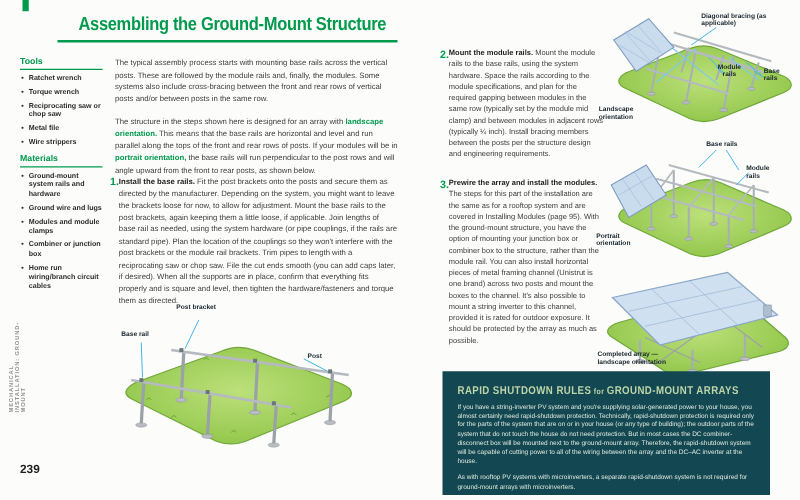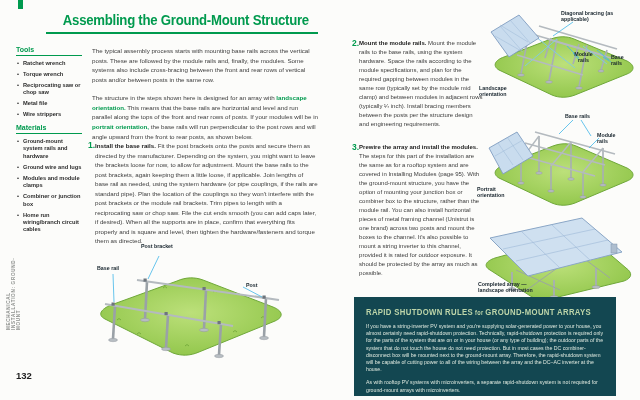--- a/index.html
+++ b/index.html
@@ -142,21 +142,21 @@
         <line x1="66" y1="16" x2="55" y2="39"></line>
           <line x1="20" y1="34" x2="21" y2="62"></line>
           <line x1="150" y1="47" x2="169" y2="57"></line>
       </g>
     </svg>
     <div class="fig-label" style="left:48px;top:3px;">Post bracket</div>
     <div class="fig-label" style="left:4px;top:25px;">Base rail</div>
     <div class="fig-label" style="left:153px;top:42px;">Post</div>
   </div>
 
-  <div class="abs pagenum">132</div>
+  <div class="abs pagenum">239</div>
 
   <div class="abs step step-right" style="left:352px;top:39px;">
     <span class="stepnum">2.</span>
     <p class="steptext"><b>Mount the module rails.</b><span> Mount the module rails to the base rails, using the system hardware. Space the rails according to the module specifications, and plan for the required gapping between modules in the same row (typically set by the module mid clamp) and between modules in adjacent rows (typically ¼ inch). Install bracing members between the posts per the structure design and engineering requirements.</span></p>
   </div>
 
   <div class="abs step step-right" style="left:352px;top:143px;">
     <span class="stepnum">3.</span>
     <p class="steptext"><b>Prewire the array and install the modules.</b><span> The steps for this part of the installation are the same as for a rooftop system and are covered in Installing Modules (page 95). With the ground-mount structure, you have the option of mounting your junction box or combiner box to the structure, rather than the module rail. You can also install horizontal pieces of metal framing channel (Unistrut is one brand) across two posts and mount the boxes to the channel. It's also possible to mount a string inverter to this channel, provided it is rated for outdoor exposure. It should be protected by the array as much as possible.</span></p>
   </div>

